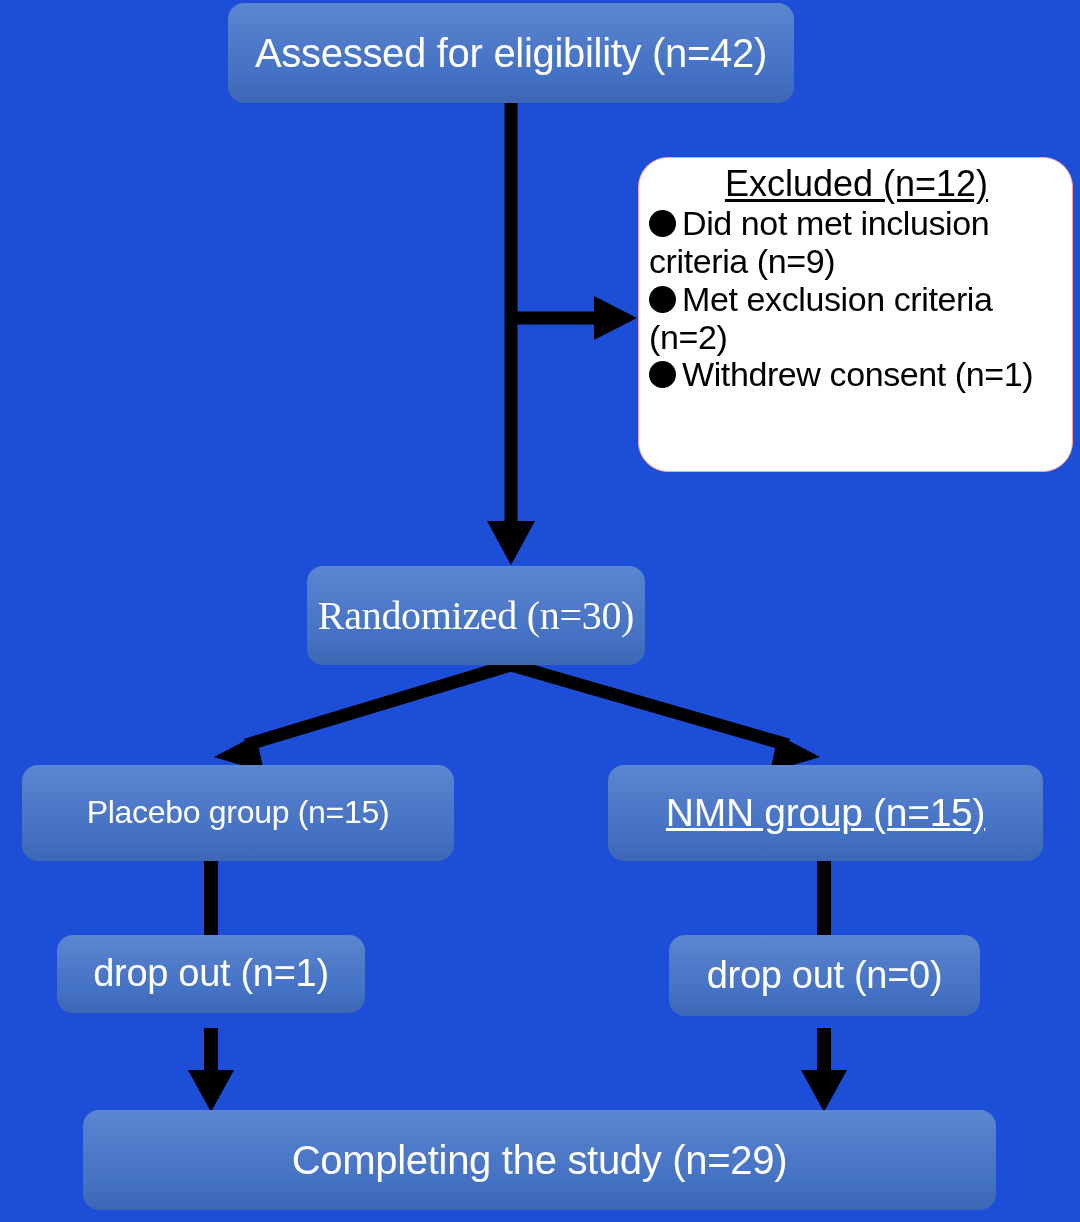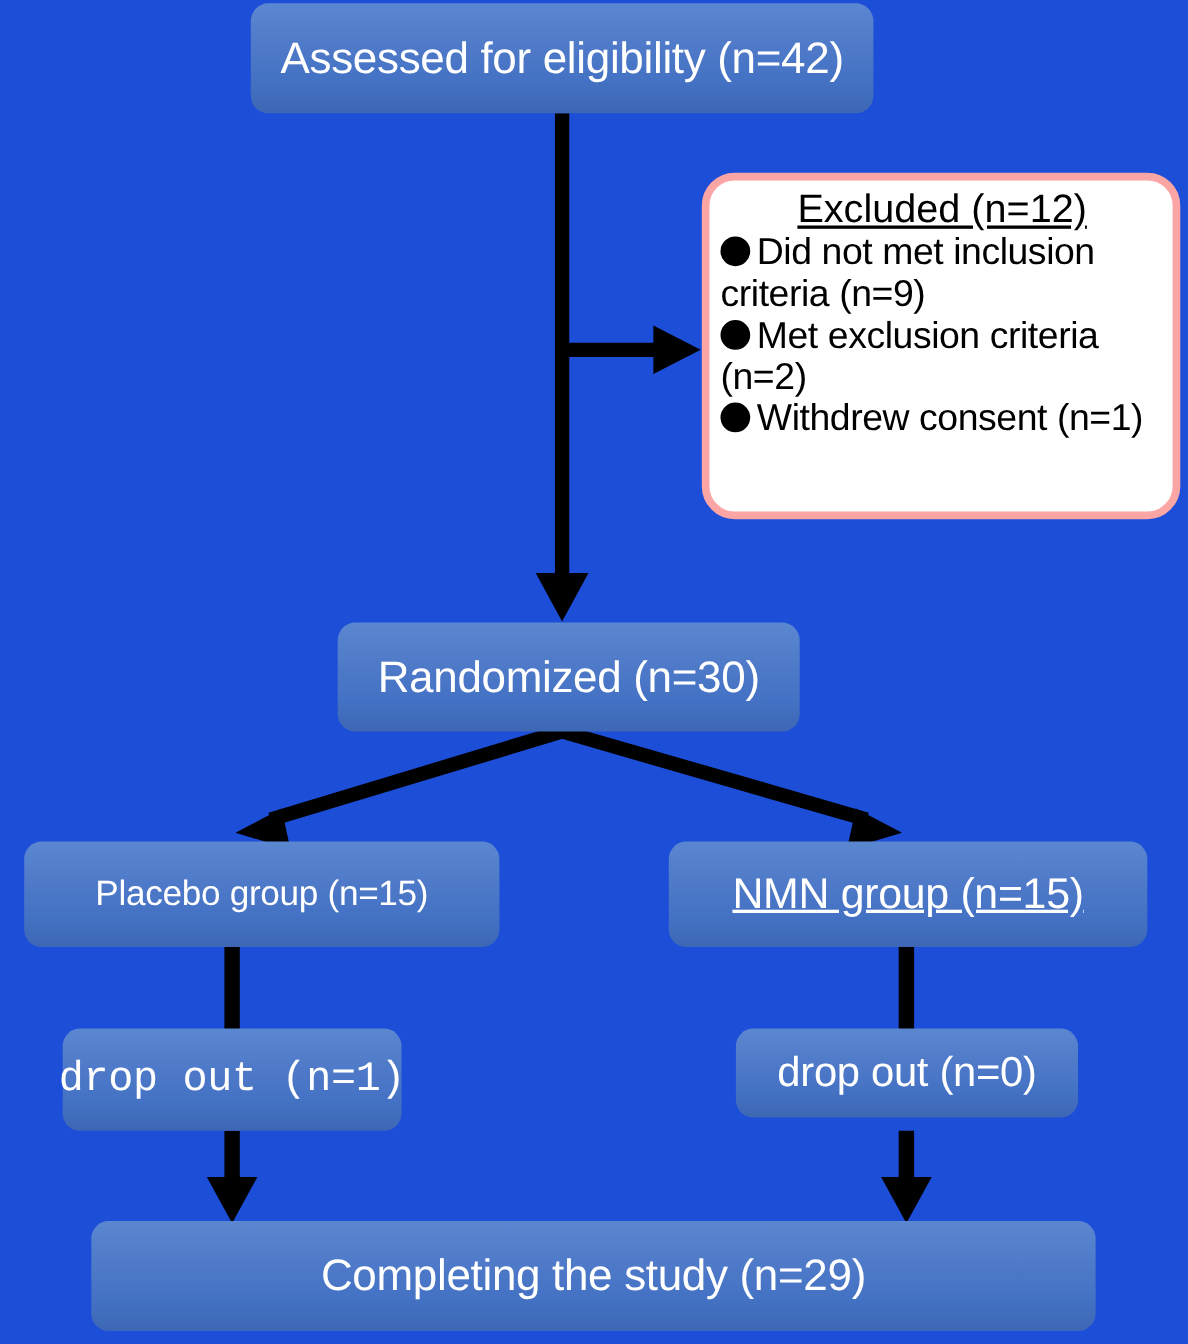--- a/index.html
+++ b/index.html
@@ -44,53 +44,53 @@
     display: block;
     padding: 0 10px;
   }
 
   
   #node-assessed {
     left: 228px; top: 3px; width: 566px; height: 100px;
     font-size: 40px;
   }
   #node-randomized {
-    left: 307px; top: 566px; width: 420px; height: 99px;
+    left: 307px; top: 566px; width: 338px; height: 99px;
     font-size: 40px;
+    font-family: Liberation Serif, serif;
   }
   #node-placebo {
     left: 22px; top: 765px; width: 432px; height: 96px;
     font-size: 32px;
   }
   #node-nmn {
     left: 608px; top: 765px; width: 435px; height: 96px;
     font-size: 39px;
     text-decoration: underline;
   }
   #node-dropout-placebo {
-    left: 57px; top: 935px; width: 308px; height: 93px;
+    left: 57px; top: 935px; width: 308px; height: 78px;
     font-size: 38px;
-    font-family: Liberation Mono, monospace;
   }
   #node-dropout-nmn {
     left: 669px; top: 935px; width: 311px; height: 81px;
     font-size: 38px;
   }
   #node-completing {
     left: 83px; top: 1110px; width: 913px; height: 100px;
     font-size: 40px;
   }
 
   
   #node-excluded {
     position: absolute;
     left: 638px; top: 157px;
     width: 435px; height: 315px;
     box-sizing: border-box;
-    border: 7px solid #fca5a5;
+    border: 1px solid #fca5a5;
     border-radius: 30px;
     background: #ffffff;
     color: #000000;
     padding: 6px 8px 4px 10px;
     overflow: hidden;
   }
   #excluded-title {
     text-align: center;
     font-size: 36px;
     text-decoration: underline;

